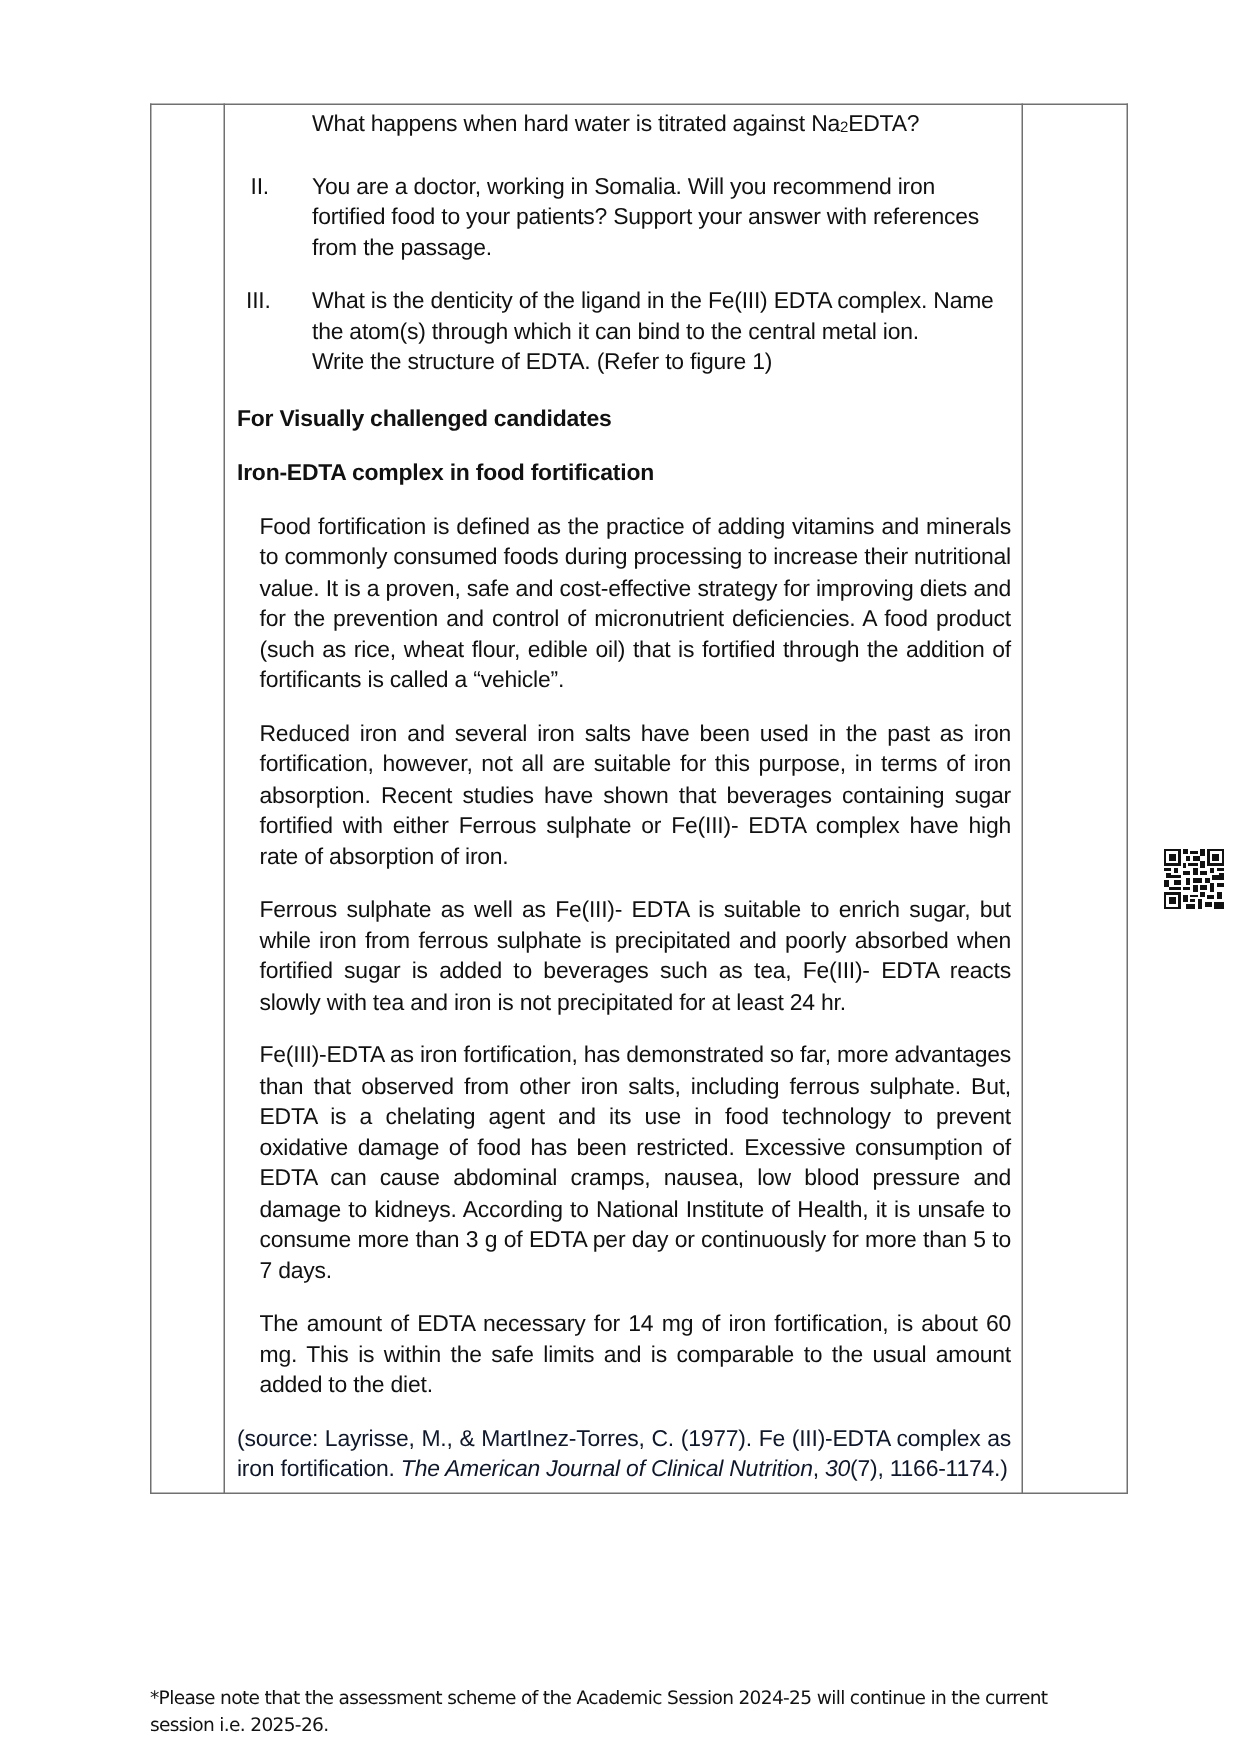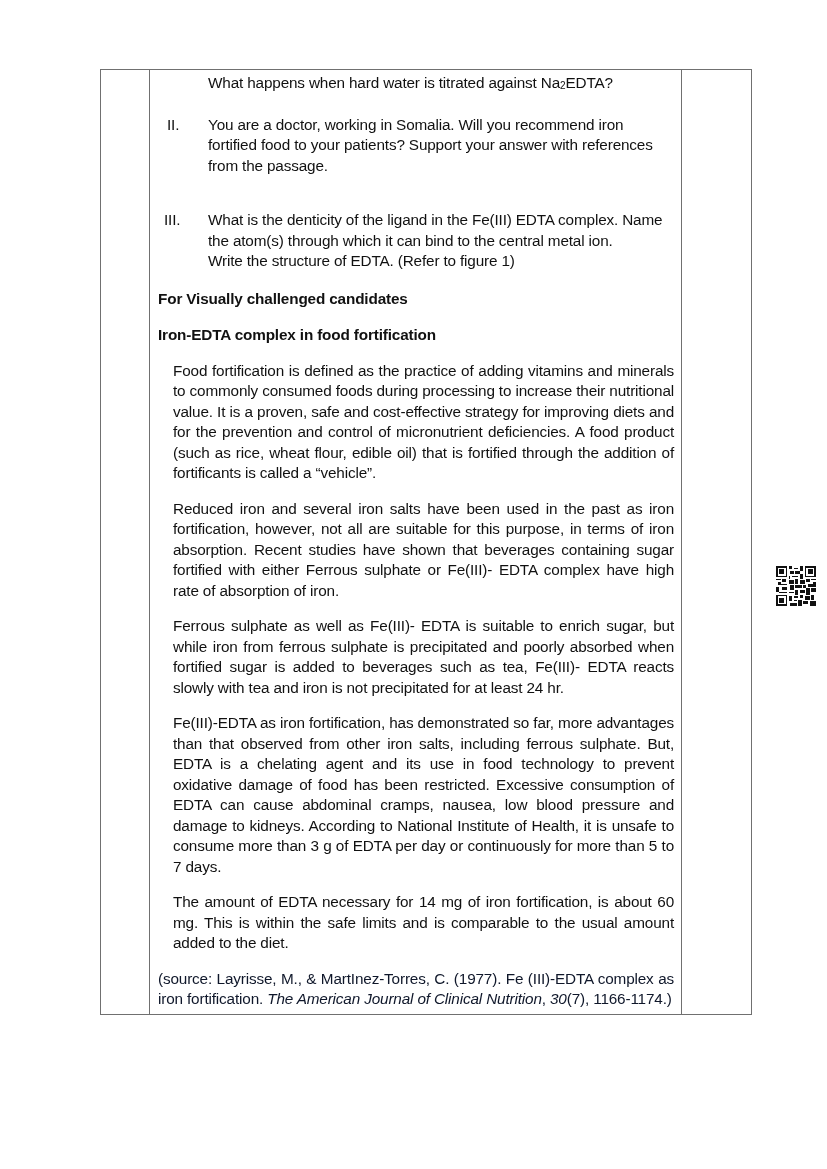--- a/index.html
+++ b/index.html
@@ -4,21 +4,21 @@
   <style>
     html, body { margin: 0; padding: 0; background: #ffffff; }
     body { width: 827px; height: 1169px; position: relative; overflow: hidden;
       font-family: "Liberation Sans", sans-serif; color: #111; }
     .page { position: absolute; left: 0; top: 0; width: 661px; height: 1169px; }
     table.qtable { position: absolute; left: 100px; top: 69px; width: 651px;
       border-collapse: collapse; table-layout: fixed; }
     table.qtable td { border: 1.5px solid #707070; vertical-align: top; padding: 0; }
     col.c1 { width: 49px; } col.c2 { width: 532px; } col.c3 { width: 70px; }
     .content { padding: 3px 7px 4px 8px; font-size: 15.3px; line-height: 20.5px; letter-spacing: -0.15px; }
-    .q-row { display: flex; margin-bottom: 34px; }
+    .q-row { display: flex; margin-bottom: 15px; }
     .q-num { width: 50px; flex: none; text-align: left; padding-left: 5px; box-sizing: border-box; }
     .q-text { flex: 1; padding-right: 2px; }
     .indent { padding-left: 50px; }
     .sub { font-size: 10px; vertical-align: baseline; position: relative; top: 1px; }
     .bold-heading { font-weight: bold; margin: 0 0 16px 0; }
     p.para { margin: 0 0 15px 15px; text-align: justify; }
     p.source { margin: 0; text-align: justify; color: #0f172a; }
     .ital { font-style: italic; }
     .qr { position: absolute; left: 776px; top: 566px; width: 40px; height: 40px; }
     .footnote { position: absolute; left: 100px; top: 1123px; width: 640px; font-size: 12.4px;
@@ -131,13 +131,14 @@
         <rect x="18" y="19" width="3" height="2"></rect>
         <rect x="22" y="18" width="2" height="3"></rect>
         <rect x="9" y="23" width="4" height="2"></rect>
         <rect x="14" y="21" width="2" height="4"></rect>
         <rect x="17" y="22" width="3" height="2"></rect>
         <rect x="21" y="22" width="4" height="3"></rect>
         <rect x="11" y="21" width="2" height="1"></rect>
     </g>
   </svg>
 
+  <div class="footnote">*Please note that the assessment scheme of the Academic Session 2024-25 will continue in the current session i.e. 2025-26.</div>
 </div>
 
 </body></html>

